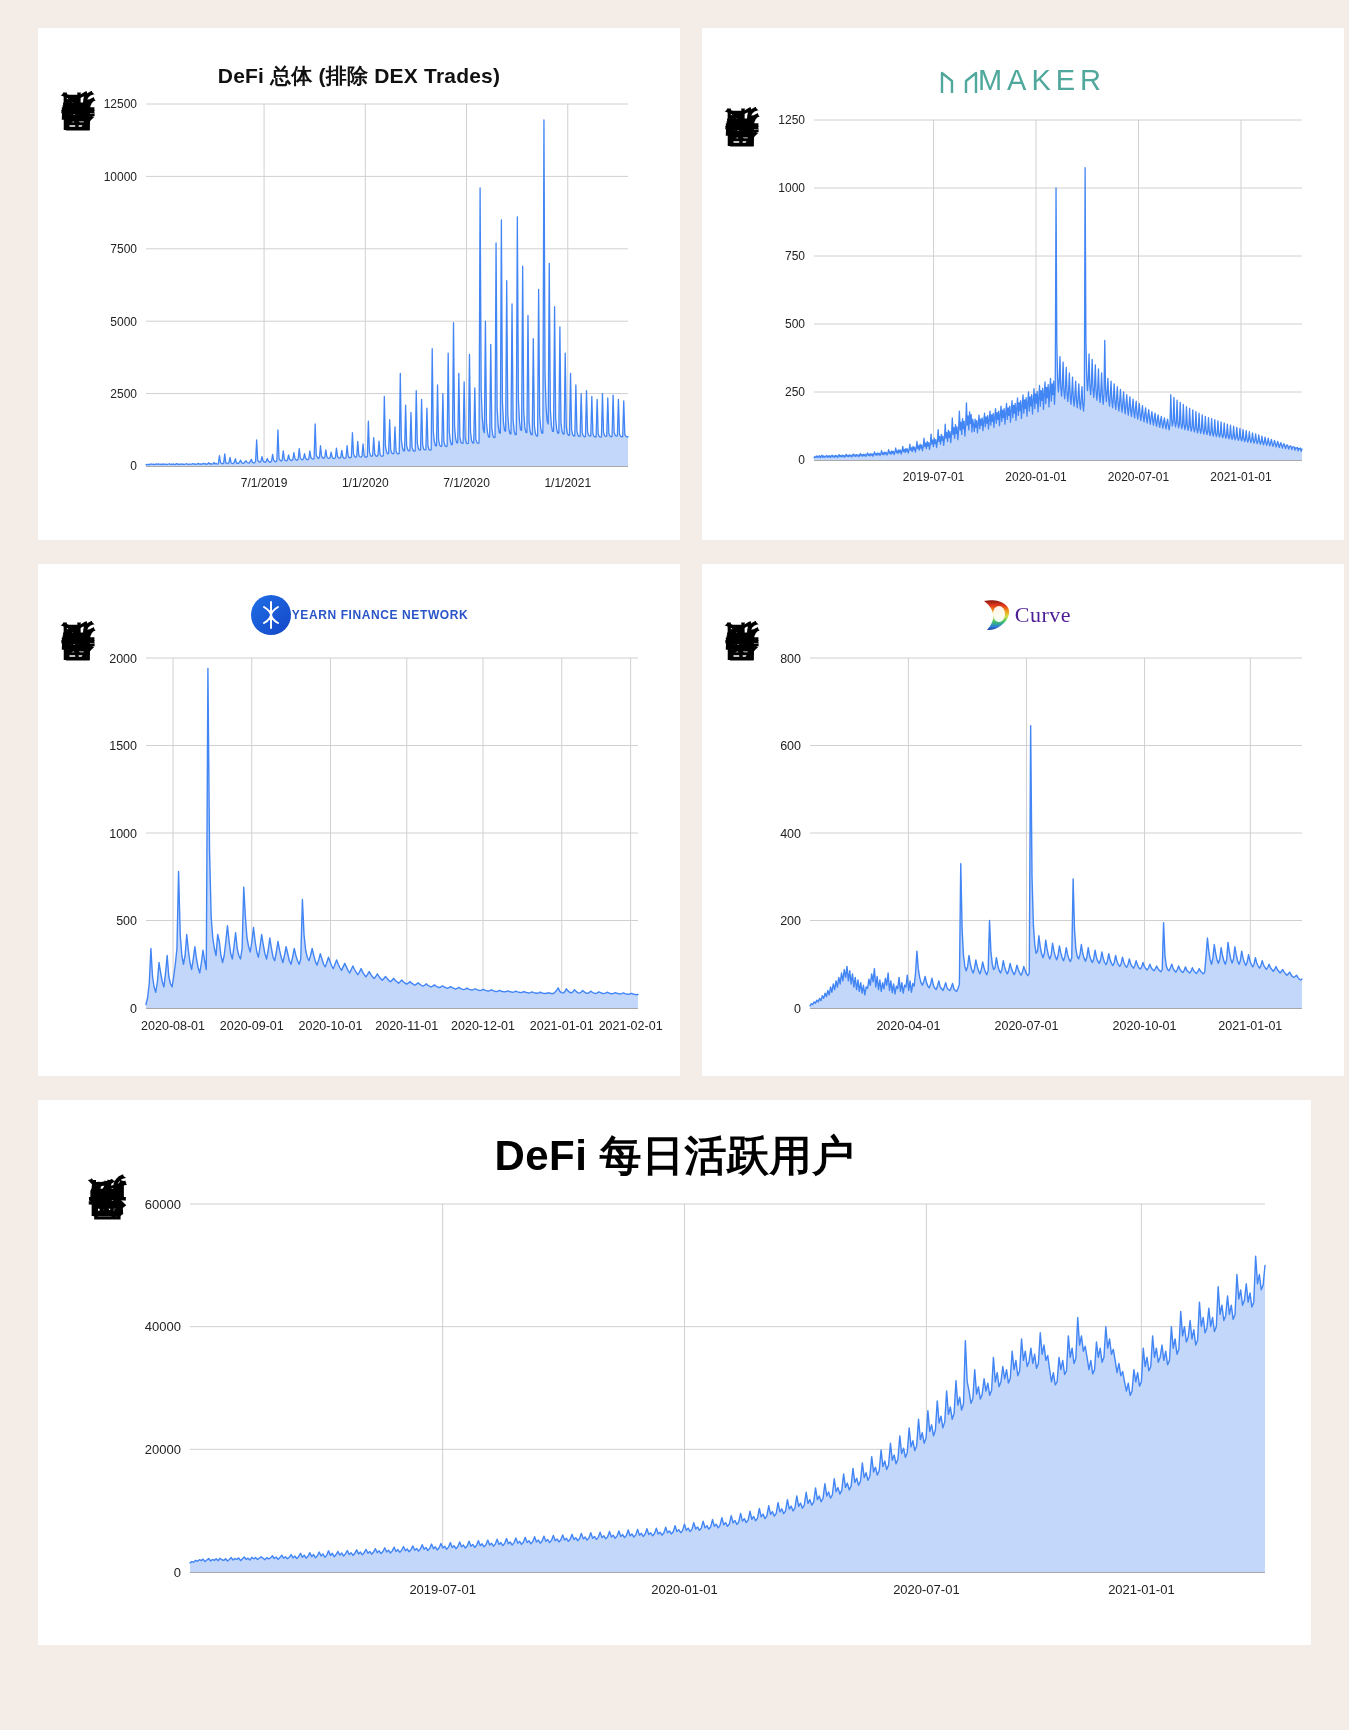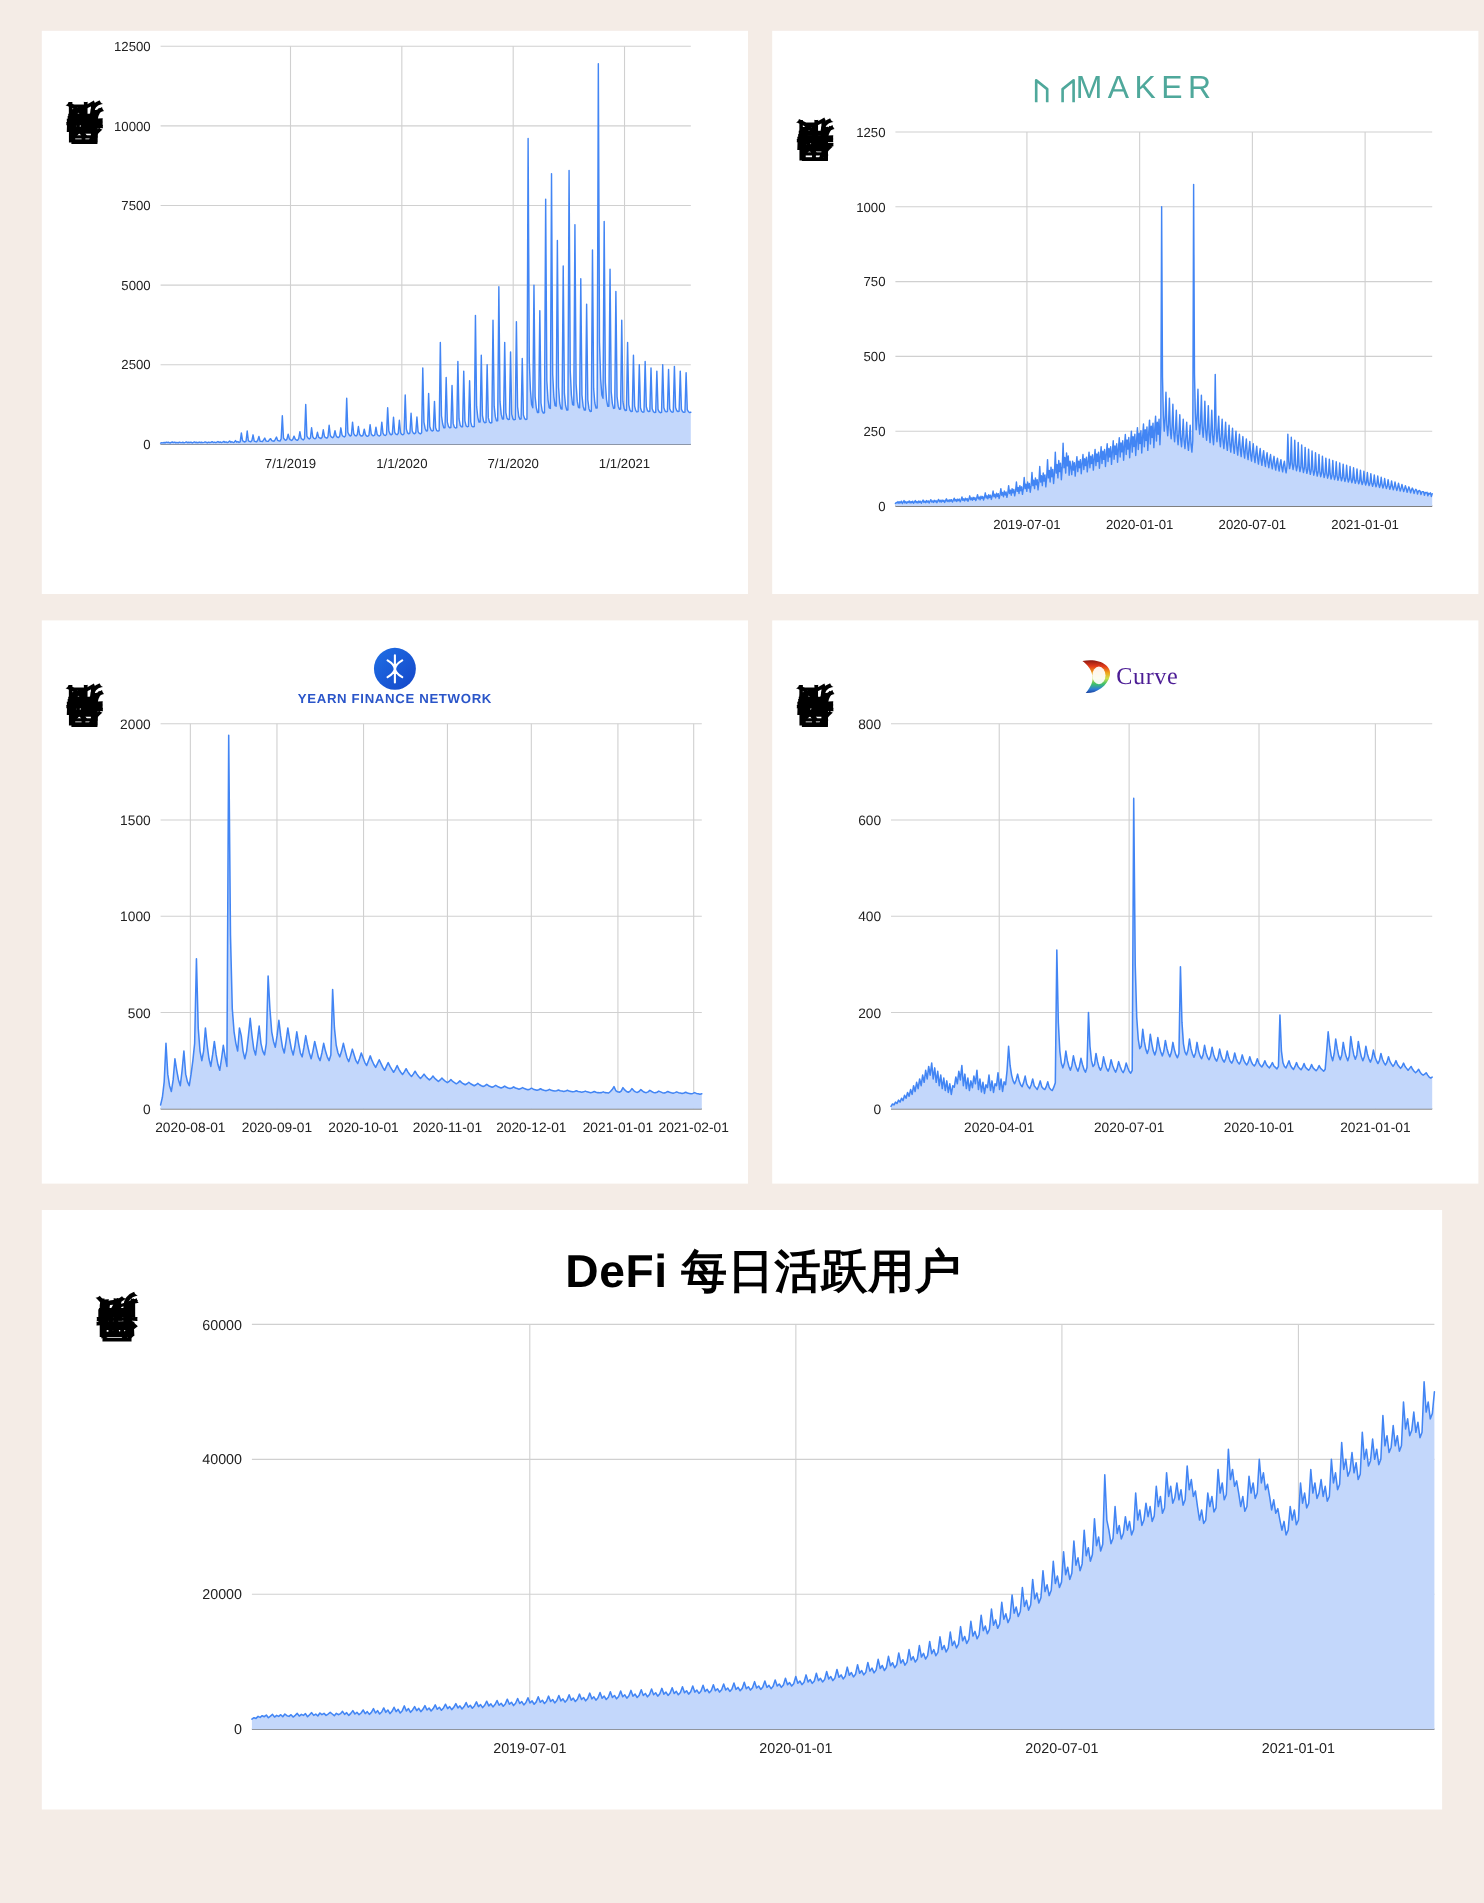--- a/index.html
+++ b/index.html
@@ -13,21 +13,21 @@
   }
   .page { position: relative; width:1349px; height:1730px; }
 
   .grid-top { display: flex; gap: 22px; padding: 28px 38px 0 38px; }
   .card {
     background:#ffffff;
     position: relative;
   }
   .card-top { width: 642px; height: 512px; }
   .card-mid { width: 642px; height: 512px; }
-  .card-bottom { width: 1273px; height: 545px; margin: 24px auto 0 auto; padding-left: 39px; }
+  .card-bottom { width: 1273px; height: 545px; margin: 24px auto 0 auto; }
 
   .chart-title {
     text-align:center;
     font-size: 21px;
     font-weight: 700;
     color:#111;
     padding-top: 34px;
     letter-spacing: .2px;
   }
   .chart-title-big {
@@ -101,20 +101,21 @@
   text { font-family: "Liberation Sans", sans-serif; }
 </style>
 </head>
 <body>
 
 <div class="page">
 
   <div class="grid-top">
 
     <div class="card card-top">
+      <div class="chart-title">DeFi 总体 (排除 DEX Trades)</div>
       <div class="ylabel" style="left:16px; top:124px; font-size:34px;">每日用户增长</div>
       <div class="plot-wrap">
         <svg id="svg-defi-total" width="642" height="420" viewBox="0 0 642 420">
             <text x="99" y="380.32" text-anchor="end" font-size="12" fill="#222222">0</text>
             <line x1="108" y1="303.6" x2="590" y2="303.6" stroke="#d0d0d0" stroke-width="1"></line>
             <text x="99" y="307.92" text-anchor="end" font-size="12" fill="#222222">2500</text>
             <line x1="108" y1="231.2" x2="590" y2="231.2" stroke="#d0d0d0" stroke-width="1"></line>
             <text x="99" y="235.51999999999998" text-anchor="end" font-size="12" fill="#222222">5000</text>
             <line x1="108" y1="158.8" x2="590" y2="158.8" stroke="#d0d0d0" stroke-width="1"></line>
             <text x="99" y="163.12" text-anchor="end" font-size="12" fill="#222222">7500</text>
@@ -171,21 +172,21 @@
             <path d="M 112.00 351.82 L 112.79 350.74 L 113.57 351.28 L 114.36 349.92 L 115.14 351.55 L 115.93 350.19 L 116.71 351.01 L 117.50 349.65 L 118.29 351.82 L 119.07 350.46 L 119.86 349.10 L 120.64 351.28 L 121.43 349.92 L 122.22 351.55 L 123.00 350.19 L 123.79 350.74 L 124.57 349.38 L 125.36 351.28 L 126.14 349.92 L 126.93 351.01 L 127.72 349.65 L 128.50 351.55 L 129.29 350.19 L 130.07 349.10 L 130.86 351.01 L 131.65 349.92 L 132.43 351.28 L 133.22 349.38 L 134.00 350.74 L 134.79 349.65 L 135.57 351.55 L 136.36 349.92 L 137.15 348.56 L 137.93 350.74 L 138.72 349.65 L 139.50 351.01 L 140.29 349.10 L 141.08 350.46 L 141.86 349.38 L 142.65 351.28 L 143.43 349.65 L 144.22 348.29 L 145.00 350.46 L 145.79 349.38 L 146.58 350.74 L 147.36 348.83 L 148.15 350.19 L 148.93 349.10 L 149.72 351.01 L 150.51 349.38 L 151.29 348.02 L 152.08 350.19 L 152.86 348.83 L 153.65 350.46 L 154.43 348.56 L 155.22 349.92 L 156.01 348.83 L 156.79 350.74 L 157.58 349.10 L 158.36 347.47 L 159.15 349.92 L 159.94 348.56 L 160.72 350.19 L 161.51 348.29 L 162.29 349.65 L 163.08 348.29 L 163.86 350.46 L 164.65 348.83 L 165.44 346.93 L 166.22 349.38 L 167.01 348.02 L 167.79 349.92 L 168.58 347.74 L 169.37 349.10 L 170.15 347.74 L 170.94 350.19 L 171.72 348.29 L 172.51 345.84 L 173.29 348.83 L 174.08 347.47 L 174.87 349.38 L 175.65 346.93 L 176.44 348.56 L 177.22 347.20 L 178.01 349.65 L 178.80 347.74 L 179.58 344.75 L 180.37 348.29 L 181.15 346.66 L 181.94 348.83 L 182.72 346.11 L 183.51 348.02 L 184.30 346.38 L 185.08 349.10 L 185.87 346.93 L 186.65 343.66 L 187.44 347.47 L 188.23 345.84 L 189.01 348.29 L 189.80 345.02 L 190.58 347.20 L 191.37 345.30 L 192.15 348.56 L 192.94 346.11 L 193.73 342.03 L 194.51 346.66 L 195.30 344.75 L 196.08 347.47 L 196.87 343.66 L 197.66 346.38 L 198.44 344.21 L 199.23 348.02 L 200.01 345.02 L 200.80 340.40 L 201.58 345.57 L 202.37 343.39 L 203.16 346.66 L 203.94 342.30 L 204.73 345.30 L 205.51 342.85 L 206.30 347.20 L 207.09 343.94 L 207.87 338.22 L 208.66 344.21 L 209.44 341.76 L 210.23 345.57 L 211.01 340.40 L 211.80 343.94 L 212.59 341.22 L 213.37 346.11 L 214.16 342.30 L 214.94 335.50 L 215.73 342.58 L 216.52 339.58 L 217.30 344.21 L 218.09 338.22 L 218.87 342.03 L 219.66 339.04 L 220.44 344.75 L 221.23 340.40 L 222.02 332.24 L 222.80 340.67 L 223.59 337.14 L 224.37 342.58 L 225.16 335.50 L 225.95 340.13 L 226.73 336.59 L 227.52 343.39 L 228.30 338.22 L 229.09 328.16 L 229.87 338.22 L 230.66 334.14 L 231.45 340.67 L 232.23 332.24 L 233.02 337.68 L 233.80 333.60 L 234.59 341.49 L 235.38 335.50 L 236.16 323.54 L 236.95 335.50 L 237.73 330.61 L 238.52 338.22 L 239.30 328.43 L 240.09 334.69 L 240.88 330.06 L 241.66 339.31 L 242.45 332.24 L 243.23 318.10 L 244.02 332.24 L 244.81 326.53 L 245.59 335.50 L 246.38 324.08 L 247.16 331.42 L 247.95 325.71 L 248.73 336.59 L 249.52 328.43 L 250.31 311.84 L 251.09 328.43 L 251.88 321.63 L 252.66 332.24 L 253.45 318.64 L 254.24 327.34 L 255.02 320.82 L 255.81 333.60 L 256.59 324.08 L 257.38 305.04 L 258.16 324.08 L 258.95 316.19 L 259.74 328.43 L 260.52 312.66 L 261.31 322.72 L 262.09 315.10 L 262.88 330.06 L 263.67 318.91 L 264.45 296.88 L 265.24 319.18 L 266.02 309.94 L 266.81 324.08 L 267.59 305.86 L 268.38 317.55 L 269.17 308.58 L 269.95 325.98 L 270.74 313.20 L 271.52 318.64 L 272.31 325.44 L 273.10 313.20 L 273.88 321.36 L 274.67 314.56 L 275.45 326.80 L 276.24 317.28 L 277.02 309.12 L 277.81 322.72 L 278.60 313.20 L 279.38 319.18 L 280.17 311.84 L 280.95 324.62 L 281.74 315.38 L 282.52 307.22 L 283.31 320.82 L 284.10 311.02 L 284.88 317.28 L 285.67 309.66 L 286.45 322.99 L 287.24 313.47 L 288.03 305.04 L 288.81 319.18 L 289.60 308.85 L 290.38 315.38 L 291.17 307.49 L 291.95 321.36 L 292.74 311.30 L 293.53 302.59 L 294.31 317.28 L 295.10 306.67 L 295.88 313.47 L 296.67 305.04 L 297.46 319.73 L 298.24 309.12 L 299.03 300.14 L 299.81 315.38 L 300.60 304.22 L 301.38 311.57 L 302.17 302.59 L 302.96 318.10 L 303.74 306.94 L 304.53 297.42 L 305.31 313.47 L 306.10 301.78 L 306.89 309.39 L 307.67 300.14 L 308.46 316.19 L 309.24 304.50 L 310.03 294.70 L 310.81 311.57 L 311.60 299.33 L 312.39 307.22 L 313.17 297.42 L 313.96 314.29 L 314.74 302.05 L 315.53 291.98 L 316.32 309.39 L 317.10 296.61 L 317.89 304.77 L 318.67 294.70 L 319.46 312.38 L 320.24 299.60 L 321.03 288.99 L 321.82 307.22 L 322.60 293.89 L 323.39 302.32 L 324.17 291.71 L 324.96 310.21 L 325.75 296.88 L 326.53 286.00 L 327.32 305.04 L 328.10 290.90 L 328.89 299.87 L 329.67 288.72 L 330.46 308.03 L 331.25 294.16 L 332.03 282.74 L 332.82 302.59 L 333.60 287.90 L 334.39 297.15 L 335.18 285.46 L 335.96 305.86 L 336.75 291.17 L 337.53 279.47 L 338.32 300.14 L 339.10 284.64 L 339.89 294.43 L 340.68 282.19 L 341.46 303.41 L 342.25 288.18 L 343.03 275.94 L 343.82 297.70 L 344.61 281.38 L 345.39 291.71 L 346.18 278.66 L 346.96 300.96 L 347.75 284.91 L 348.53 272.40 L 349.32 294.98 L 350.11 277.84 L 350.89 288.72 L 351.68 275.12 L 352.46 298.24 L 353.25 281.65 L 354.04 82.00 L 354.82 237.04 L 355.61 272.40 L 356.39 286.00 L 357.18 275.12 L 357.96 250.64 L 358.75 280.56 L 359.54 290.08 L 360.32 279.20 L 361.11 256.08 L 361.89 284.64 L 362.68 292.80 L 363.47 281.92 L 364.25 261.52 L 365.04 287.36 L 365.82 295.52 L 366.61 284.64 L 367.39 266.96 L 368.18 290.08 L 368.97 298.24 L 369.75 287.36 L 370.54 271.04 L 371.32 292.80 L 372.11 300.14 L 372.90 289.26 L 373.68 275.12 L 374.47 294.70 L 375.25 301.78 L 376.04 291.44 L 376.82 277.84 L 377.61 296.34 L 378.40 303.41 L 379.18 293.07 L 379.97 280.56 L 380.75 297.97 L 381.54 305.04 L 382.33 294.70 L 383.11 61.60 L 383.90 234.32 L 384.68 269.68 L 385.47 284.64 L 386.25 273.76 L 387.04 247.92 L 387.83 279.20 L 388.61 288.72 L 389.40 277.84 L 390.18 253.36 L 390.97 282.74 L 391.76 291.44 L 392.54 280.56 L 393.33 258.80 L 394.11 285.46 L 394.90 294.16 L 395.68 283.28 L 396.47 262.88 L 397.26 287.90 L 398.04 296.34 L 398.83 285.46 L 399.61 266.96 L 400.40 290.35 L 401.19 298.24 L 401.97 287.63 L 402.76 234.32 L 403.54 283.28 L 404.33 295.52 L 405.11 286.00 L 405.90 272.40 L 406.69 292.80 L 407.47 300.14 L 408.26 289.26 L 409.04 275.12 L 409.83 294.70 L 410.62 301.78 L 411.40 291.44 L 412.19 277.84 L 412.97 296.34 L 413.76 303.41 L 414.54 293.07 L 415.33 280.56 L 416.12 297.97 L 416.90 305.04 L 417.69 294.70 L 418.47 283.28 L 419.26 299.60 L 420.05 306.13 L 420.83 296.34 L 421.62 286.00 L 422.40 301.23 L 423.19 307.76 L 423.97 297.97 L 424.76 288.72 L 425.55 302.86 L 426.33 309.12 L 427.12 299.60 L 427.90 290.90 L 428.69 304.50 L 429.48 310.48 L 430.26 301.23 L 431.05 293.07 L 431.83 306.13 L 432.62 311.84 L 433.40 302.86 L 434.19 295.25 L 434.98 307.76 L 435.76 313.20 L 436.55 304.50 L 437.33 297.42 L 438.12 309.12 L 438.90 314.56 L 439.69 306.13 L 440.48 299.60 L 441.26 310.48 L 442.05 315.92 L 442.83 307.76 L 443.62 301.78 L 444.41 311.84 L 445.19 317.01 L 445.98 309.12 L 446.76 303.68 L 447.55 313.20 L 448.33 318.10 L 449.12 310.48 L 449.91 305.58 L 450.69 314.56 L 451.48 319.18 L 452.26 311.84 L 453.05 307.22 L 453.84 315.92 L 454.62 320.27 L 455.41 313.20 L 456.19 308.85 L 456.98 317.01 L 457.76 321.36 L 458.55 314.56 L 459.34 310.48 L 460.12 318.10 L 460.91 322.18 L 461.69 315.65 L 462.48 311.84 L 463.27 319.18 L 464.05 322.99 L 464.84 316.74 L 465.62 313.20 L 466.41 320.00 L 467.19 323.81 L 467.98 317.82 L 468.77 288.72 L 469.55 313.20 L 470.34 320.00 L 471.12 315.92 L 471.91 291.44 L 472.70 314.56 L 473.48 320.82 L 474.27 317.01 L 475.05 294.16 L 475.84 315.92 L 476.62 321.90 L 477.41 318.10 L 478.20 296.34 L 478.98 317.01 L 479.77 322.72 L 480.55 319.18 L 481.34 298.51 L 482.13 318.10 L 482.91 323.54 L 483.70 320.00 L 484.48 300.69 L 485.27 319.18 L 486.05 324.35 L 486.84 320.82 L 487.63 302.32 L 488.41 320.00 L 489.20 325.17 L 489.98 321.63 L 490.77 303.95 L 491.56 320.82 L 492.34 325.98 L 493.13 322.45 L 493.91 305.58 L 494.70 321.63 L 495.48 326.80 L 496.27 323.26 L 497.06 307.22 L 497.84 322.45 L 498.63 327.34 L 499.41 324.08 L 500.20 308.85 L 500.99 323.26 L 501.77 328.16 L 502.56 324.90 L 503.34 310.48 L 504.13 324.08 L 504.91 328.70 L 505.70 325.71 L 506.49 311.57 L 507.27 324.90 L 508.06 329.52 L 508.84 326.53 L 509.63 312.66 L 510.42 325.71 L 511.20 330.06 L 511.99 327.07 L 512.77 313.74 L 513.56 326.53 L 514.34 330.61 L 515.13 327.89 L 515.92 314.83 L 516.70 327.07 L 517.49 331.15 L 518.27 328.43 L 519.06 315.92 L 519.85 327.89 L 520.63 331.70 L 521.42 328.98 L 522.20 317.01 L 522.99 328.43 L 523.77 332.24 L 524.56 329.79 L 525.35 318.10 L 526.13 329.25 L 526.92 332.78 L 527.70 330.34 L 528.49 319.18 L 529.28 329.79 L 530.06 333.33 L 530.85 330.88 L 531.63 320.27 L 532.42 330.61 L 533.20 333.87 L 533.99 331.42 L 534.78 321.36 L 535.56 331.15 L 536.35 334.42 L 537.13 331.97 L 537.92 322.45 L 538.71 331.70 L 539.49 334.96 L 540.28 332.51 L 541.06 323.54 L 541.85 332.24 L 542.63 335.50 L 543.42 333.06 L 544.21 324.62 L 544.99 332.78 L 545.78 336.05 L 546.56 333.60 L 547.35 325.71 L 548.14 333.33 L 548.92 336.59 L 549.71 334.14 L 550.49 326.80 L 551.28 333.87 L 552.06 337.14 L 552.85 334.69 L 553.64 327.89 L 554.42 334.42 L 555.21 337.68 L 555.99 335.23 L 556.78 328.98 L 557.57 334.96 L 558.35 338.22 L 559.14 335.78 L 559.92 330.06 L 560.71 335.50 L 561.49 338.77 L 562.28 336.32 L 563.07 331.15 L 563.85 336.05 L 564.64 339.31 L 565.42 336.86 L 566.21 332.24 L 567.00 336.59 L 567.78 339.86 L 568.57 337.41 L 569.35 333.33 L 570.14 337.14 L 570.92 340.40 L 571.71 337.95 L 572.50 334.42 L 573.28 337.68 L 574.07 340.94 L 574.85 338.50 L 575.64 335.50 L 576.43 338.22 L 577.21 341.49 L 578.00 339.04 L 578.78 336.59 L 579.57 338.77 L 580.35 342.03 L 581.14 339.58 L 581.93 337.68 L 582.71 339.31 L 583.50 342.58 L 584.28 340.13 L 585.07 338.77 L 585.86 339.86 L 586.64 343.12 L 587.43 340.67 L 588.21 339.86 L 589.00 340.40 L 589.78 343.66 L 590.57 341.22 L 591.36 340.94 L 592.14 340.94 L 592.93 344.21 L 593.71 341.76 L 594.50 342.03 L 595.29 341.49 L 596.07 344.75 L 596.86 342.30 L 597.64 343.12 L 598.43 342.03 L 599.21 345.30 L 600.00 342.85 L 600.00 354 L 112.00 354 Z" fill="#c3d7fb" stroke="none"></path>
             <path d="M 112.00 351.82 L 112.79 350.74 L 113.57 351.28 L 114.36 349.92 L 115.14 351.55 L 115.93 350.19 L 116.71 351.01 L 117.50 349.65 L 118.29 351.82 L 119.07 350.46 L 119.86 349.10 L 120.64 351.28 L 121.43 349.92 L 122.22 351.55 L 123.00 350.19 L 123.79 350.74 L 124.57 349.38 L 125.36 351.28 L 126.14 349.92 L 126.93 351.01 L 127.72 349.65 L 128.50 351.55 L 129.29 350.19 L 130.07 349.10 L 130.86 351.01 L 131.65 349.92 L 132.43 351.28 L 133.22 349.38 L 134.00 350.74 L 134.79 349.65 L 135.57 351.55 L 136.36 349.92 L 137.15 348.56 L 137.93 350.74 L 138.72 349.65 L 139.50 351.01 L 140.29 349.10 L 141.08 350.46 L 141.86 349.38 L 142.65 351.28 L 143.43 349.65 L 144.22 348.29 L 145.00 350.46 L 145.79 349.38 L 146.58 350.74 L 147.36 348.83 L 148.15 350.19 L 148.93 349.10 L 149.72 351.01 L 150.51 349.38 L 151.29 348.02 L 152.08 350.19 L 152.86 348.83 L 153.65 350.46 L 154.43 348.56 L 155.22 349.92 L 156.01 348.83 L 156.79 350.74 L 157.58 349.10 L 158.36 347.47 L 159.15 349.92 L 159.94 348.56 L 160.72 350.19 L 161.51 348.29 L 162.29 349.65 L 163.08 348.29 L 163.86 350.46 L 164.65 348.83 L 165.44 346.93 L 166.22 349.38 L 167.01 348.02 L 167.79 349.92 L 168.58 347.74 L 169.37 349.10 L 170.15 347.74 L 170.94 350.19 L 171.72 348.29 L 172.51 345.84 L 173.29 348.83 L 174.08 347.47 L 174.87 349.38 L 175.65 346.93 L 176.44 348.56 L 177.22 347.20 L 178.01 349.65 L 178.80 347.74 L 179.58 344.75 L 180.37 348.29 L 181.15 346.66 L 181.94 348.83 L 182.72 346.11 L 183.51 348.02 L 184.30 346.38 L 185.08 349.10 L 185.87 346.93 L 186.65 343.66 L 187.44 347.47 L 188.23 345.84 L 189.01 348.29 L 189.80 345.02 L 190.58 347.20 L 191.37 345.30 L 192.15 348.56 L 192.94 346.11 L 193.73 342.03 L 194.51 346.66 L 195.30 344.75 L 196.08 347.47 L 196.87 343.66 L 197.66 346.38 L 198.44 344.21 L 199.23 348.02 L 200.01 345.02 L 200.80 340.40 L 201.58 345.57 L 202.37 343.39 L 203.16 346.66 L 203.94 342.30 L 204.73 345.30 L 205.51 342.85 L 206.30 347.20 L 207.09 343.94 L 207.87 338.22 L 208.66 344.21 L 209.44 341.76 L 210.23 345.57 L 211.01 340.40 L 211.80 343.94 L 212.59 341.22 L 213.37 346.11 L 214.16 342.30 L 214.94 335.50 L 215.73 342.58 L 216.52 339.58 L 217.30 344.21 L 218.09 338.22 L 218.87 342.03 L 219.66 339.04 L 220.44 344.75 L 221.23 340.40 L 222.02 332.24 L 222.80 340.67 L 223.59 337.14 L 224.37 342.58 L 225.16 335.50 L 225.95 340.13 L 226.73 336.59 L 227.52 343.39 L 228.30 338.22 L 229.09 328.16 L 229.87 338.22 L 230.66 334.14 L 231.45 340.67 L 232.23 332.24 L 233.02 337.68 L 233.80 333.60 L 234.59 341.49 L 235.38 335.50 L 236.16 323.54 L 236.95 335.50 L 237.73 330.61 L 238.52 338.22 L 239.30 328.43 L 240.09 334.69 L 240.88 330.06 L 241.66 339.31 L 242.45 332.24 L 243.23 318.10 L 244.02 332.24 L 244.81 326.53 L 245.59 335.50 L 246.38 324.08 L 247.16 331.42 L 247.95 325.71 L 248.73 336.59 L 249.52 328.43 L 250.31 311.84 L 251.09 328.43 L 251.88 321.63 L 252.66 332.24 L 253.45 318.64 L 254.24 327.34 L 255.02 320.82 L 255.81 333.60 L 256.59 324.08 L 257.38 305.04 L 258.16 324.08 L 258.95 316.19 L 259.74 328.43 L 260.52 312.66 L 261.31 322.72 L 262.09 315.10 L 262.88 330.06 L 263.67 318.91 L 264.45 296.88 L 265.24 319.18 L 266.02 309.94 L 266.81 324.08 L 267.59 305.86 L 268.38 317.55 L 269.17 308.58 L 269.95 325.98 L 270.74 313.20 L 271.52 318.64 L 272.31 325.44 L 273.10 313.20 L 273.88 321.36 L 274.67 314.56 L 275.45 326.80 L 276.24 317.28 L 277.02 309.12 L 277.81 322.72 L 278.60 313.20 L 279.38 319.18 L 280.17 311.84 L 280.95 324.62 L 281.74 315.38 L 282.52 307.22 L 283.31 320.82 L 284.10 311.02 L 284.88 317.28 L 285.67 309.66 L 286.45 322.99 L 287.24 313.47 L 288.03 305.04 L 288.81 319.18 L 289.60 308.85 L 290.38 315.38 L 291.17 307.49 L 291.95 321.36 L 292.74 311.30 L 293.53 302.59 L 294.31 317.28 L 295.10 306.67 L 295.88 313.47 L 296.67 305.04 L 297.46 319.73 L 298.24 309.12 L 299.03 300.14 L 299.81 315.38 L 300.60 304.22 L 301.38 311.57 L 302.17 302.59 L 302.96 318.10 L 303.74 306.94 L 304.53 297.42 L 305.31 313.47 L 306.10 301.78 L 306.89 309.39 L 307.67 300.14 L 308.46 316.19 L 309.24 304.50 L 310.03 294.70 L 310.81 311.57 L 311.60 299.33 L 312.39 307.22 L 313.17 297.42 L 313.96 314.29 L 314.74 302.05 L 315.53 291.98 L 316.32 309.39 L 317.10 296.61 L 317.89 304.77 L 318.67 294.70 L 319.46 312.38 L 320.24 299.60 L 321.03 288.99 L 321.82 307.22 L 322.60 293.89 L 323.39 302.32 L 324.17 291.71 L 324.96 310.21 L 325.75 296.88 L 326.53 286.00 L 327.32 305.04 L 328.10 290.90 L 328.89 299.87 L 329.67 288.72 L 330.46 308.03 L 331.25 294.16 L 332.03 282.74 L 332.82 302.59 L 333.60 287.90 L 334.39 297.15 L 335.18 285.46 L 335.96 305.86 L 336.75 291.17 L 337.53 279.47 L 338.32 300.14 L 339.10 284.64 L 339.89 294.43 L 340.68 282.19 L 341.46 303.41 L 342.25 288.18 L 343.03 275.94 L 343.82 297.70 L 344.61 281.38 L 345.39 291.71 L 346.18 278.66 L 346.96 300.96 L 347.75 284.91 L 348.53 272.40 L 349.32 294.98 L 350.11 277.84 L 350.89 288.72 L 351.68 275.12 L 352.46 298.24 L 353.25 281.65 L 354.04 82.00 L 354.82 237.04 L 355.61 272.40 L 356.39 286.00 L 357.18 275.12 L 357.96 250.64 L 358.75 280.56 L 359.54 290.08 L 360.32 279.20 L 361.11 256.08 L 361.89 284.64 L 362.68 292.80 L 363.47 281.92 L 364.25 261.52 L 365.04 287.36 L 365.82 295.52 L 366.61 284.64 L 367.39 266.96 L 368.18 290.08 L 368.97 298.24 L 369.75 287.36 L 370.54 271.04 L 371.32 292.80 L 372.11 300.14 L 372.90 289.26 L 373.68 275.12 L 374.47 294.70 L 375.25 301.78 L 376.04 291.44 L 376.82 277.84 L 377.61 296.34 L 378.40 303.41 L 379.18 293.07 L 379.97 280.56 L 380.75 297.97 L 381.54 305.04 L 382.33 294.70 L 383.11 61.60 L 383.90 234.32 L 384.68 269.68 L 385.47 284.64 L 386.25 273.76 L 387.04 247.92 L 387.83 279.20 L 388.61 288.72 L 389.40 277.84 L 390.18 253.36 L 390.97 282.74 L 391.76 291.44 L 392.54 280.56 L 393.33 258.80 L 394.11 285.46 L 394.90 294.16 L 395.68 283.28 L 396.47 262.88 L 397.26 287.90 L 398.04 296.34 L 398.83 285.46 L 399.61 266.96 L 400.40 290.35 L 401.19 298.24 L 401.97 287.63 L 402.76 234.32 L 403.54 283.28 L 404.33 295.52 L 405.11 286.00 L 405.90 272.40 L 406.69 292.80 L 407.47 300.14 L 408.26 289.26 L 409.04 275.12 L 409.83 294.70 L 410.62 301.78 L 411.40 291.44 L 412.19 277.84 L 412.97 296.34 L 413.76 303.41 L 414.54 293.07 L 415.33 280.56 L 416.12 297.97 L 416.90 305.04 L 417.69 294.70 L 418.47 283.28 L 419.26 299.60 L 420.05 306.13 L 420.83 296.34 L 421.62 286.00 L 422.40 301.23 L 423.19 307.76 L 423.97 297.97 L 424.76 288.72 L 425.55 302.86 L 426.33 309.12 L 427.12 299.60 L 427.90 290.90 L 428.69 304.50 L 429.48 310.48 L 430.26 301.23 L 431.05 293.07 L 431.83 306.13 L 432.62 311.84 L 433.40 302.86 L 434.19 295.25 L 434.98 307.76 L 435.76 313.20 L 436.55 304.50 L 437.33 297.42 L 438.12 309.12 L 438.90 314.56 L 439.69 306.13 L 440.48 299.60 L 441.26 310.48 L 442.05 315.92 L 442.83 307.76 L 443.62 301.78 L 444.41 311.84 L 445.19 317.01 L 445.98 309.12 L 446.76 303.68 L 447.55 313.20 L 448.33 318.10 L 449.12 310.48 L 449.91 305.58 L 450.69 314.56 L 451.48 319.18 L 452.26 311.84 L 453.05 307.22 L 453.84 315.92 L 454.62 320.27 L 455.41 313.20 L 456.19 308.85 L 456.98 317.01 L 457.76 321.36 L 458.55 314.56 L 459.34 310.48 L 460.12 318.10 L 460.91 322.18 L 461.69 315.65 L 462.48 311.84 L 463.27 319.18 L 464.05 322.99 L 464.84 316.74 L 465.62 313.20 L 466.41 320.00 L 467.19 323.81 L 467.98 317.82 L 468.77 288.72 L 469.55 313.20 L 470.34 320.00 L 471.12 315.92 L 471.91 291.44 L 472.70 314.56 L 473.48 320.82 L 474.27 317.01 L 475.05 294.16 L 475.84 315.92 L 476.62 321.90 L 477.41 318.10 L 478.20 296.34 L 478.98 317.01 L 479.77 322.72 L 480.55 319.18 L 481.34 298.51 L 482.13 318.10 L 482.91 323.54 L 483.70 320.00 L 484.48 300.69 L 485.27 319.18 L 486.05 324.35 L 486.84 320.82 L 487.63 302.32 L 488.41 320.00 L 489.20 325.17 L 489.98 321.63 L 490.77 303.95 L 491.56 320.82 L 492.34 325.98 L 493.13 322.45 L 493.91 305.58 L 494.70 321.63 L 495.48 326.80 L 496.27 323.26 L 497.06 307.22 L 497.84 322.45 L 498.63 327.34 L 499.41 324.08 L 500.20 308.85 L 500.99 323.26 L 501.77 328.16 L 502.56 324.90 L 503.34 310.48 L 504.13 324.08 L 504.91 328.70 L 505.70 325.71 L 506.49 311.57 L 507.27 324.90 L 508.06 329.52 L 508.84 326.53 L 509.63 312.66 L 510.42 325.71 L 511.20 330.06 L 511.99 327.07 L 512.77 313.74 L 513.56 326.53 L 514.34 330.61 L 515.13 327.89 L 515.92 314.83 L 516.70 327.07 L 517.49 331.15 L 518.27 328.43 L 519.06 315.92 L 519.85 327.89 L 520.63 331.70 L 521.42 328.98 L 522.20 317.01 L 522.99 328.43 L 523.77 332.24 L 524.56 329.79 L 525.35 318.10 L 526.13 329.25 L 526.92 332.78 L 527.70 330.34 L 528.49 319.18 L 529.28 329.79 L 530.06 333.33 L 530.85 330.88 L 531.63 320.27 L 532.42 330.61 L 533.20 333.87 L 533.99 331.42 L 534.78 321.36 L 535.56 331.15 L 536.35 334.42 L 537.13 331.97 L 537.92 322.45 L 538.71 331.70 L 539.49 334.96 L 540.28 332.51 L 541.06 323.54 L 541.85 332.24 L 542.63 335.50 L 543.42 333.06 L 544.21 324.62 L 544.99 332.78 L 545.78 336.05 L 546.56 333.60 L 547.35 325.71 L 548.14 333.33 L 548.92 336.59 L 549.71 334.14 L 550.49 326.80 L 551.28 333.87 L 552.06 337.14 L 552.85 334.69 L 553.64 327.89 L 554.42 334.42 L 555.21 337.68 L 555.99 335.23 L 556.78 328.98 L 557.57 334.96 L 558.35 338.22 L 559.14 335.78 L 559.92 330.06 L 560.71 335.50 L 561.49 338.77 L 562.28 336.32 L 563.07 331.15 L 563.85 336.05 L 564.64 339.31 L 565.42 336.86 L 566.21 332.24 L 567.00 336.59 L 567.78 339.86 L 568.57 337.41 L 569.35 333.33 L 570.14 337.14 L 570.92 340.40 L 571.71 337.95 L 572.50 334.42 L 573.28 337.68 L 574.07 340.94 L 574.85 338.50 L 575.64 335.50 L 576.43 338.22 L 577.21 341.49 L 578.00 339.04 L 578.78 336.59 L 579.57 338.77 L 580.35 342.03 L 581.14 339.58 L 581.93 337.68 L 582.71 339.31 L 583.50 342.58 L 584.28 340.13 L 585.07 338.77 L 585.86 339.86 L 586.64 343.12 L 587.43 340.67 L 588.21 339.86 L 589.00 340.40 L 589.78 343.66 L 590.57 341.22 L 591.36 340.94 L 592.14 340.94 L 592.93 344.21 L 593.71 341.76 L 594.50 342.03 L 595.29 341.49 L 596.07 344.75 L 596.86 342.30 L 597.64 343.12 L 598.43 342.03 L 599.21 345.30 L 600.00 342.85" fill="none" stroke="#4285f4" stroke-width="1.3" stroke-linejoin="round" stroke-linecap="round"></path>
           </svg>
       </div>
     </div>
   </div>
 
   <div class="grid-top" style="padding-top:24px;">
 
     <div class="card card-mid">
-      <div class="brand" style="padding-top:24px;flex-direction:column;">
+      <div class="brand" style="padding-top:24px;">
         <svg width="42" height="42" viewBox="0 0 42 42">
           <defs>
             <linearGradient id="yg" x1="0" y1="0" x2="1" y2="1">
               <stop offset="0%" stop-color="#1f6fe5"></stop>
               <stop offset="100%" stop-color="#1446c8"></stop>
             </linearGradient>
           </defs>
           <circle cx="21" cy="21" r="20" fill="url(#yg)"></circle>
           <path d="M21 8 v26 M14 13 q7 4 7 9 M28 13 q-7 4 -7 9 M14 29 q7 -4 7 -9 M28 29 q-7 -4 -7 -9" fill="none" stroke="#ffffff" stroke-width="2" stroke-linecap="round"></path>
         </svg>

